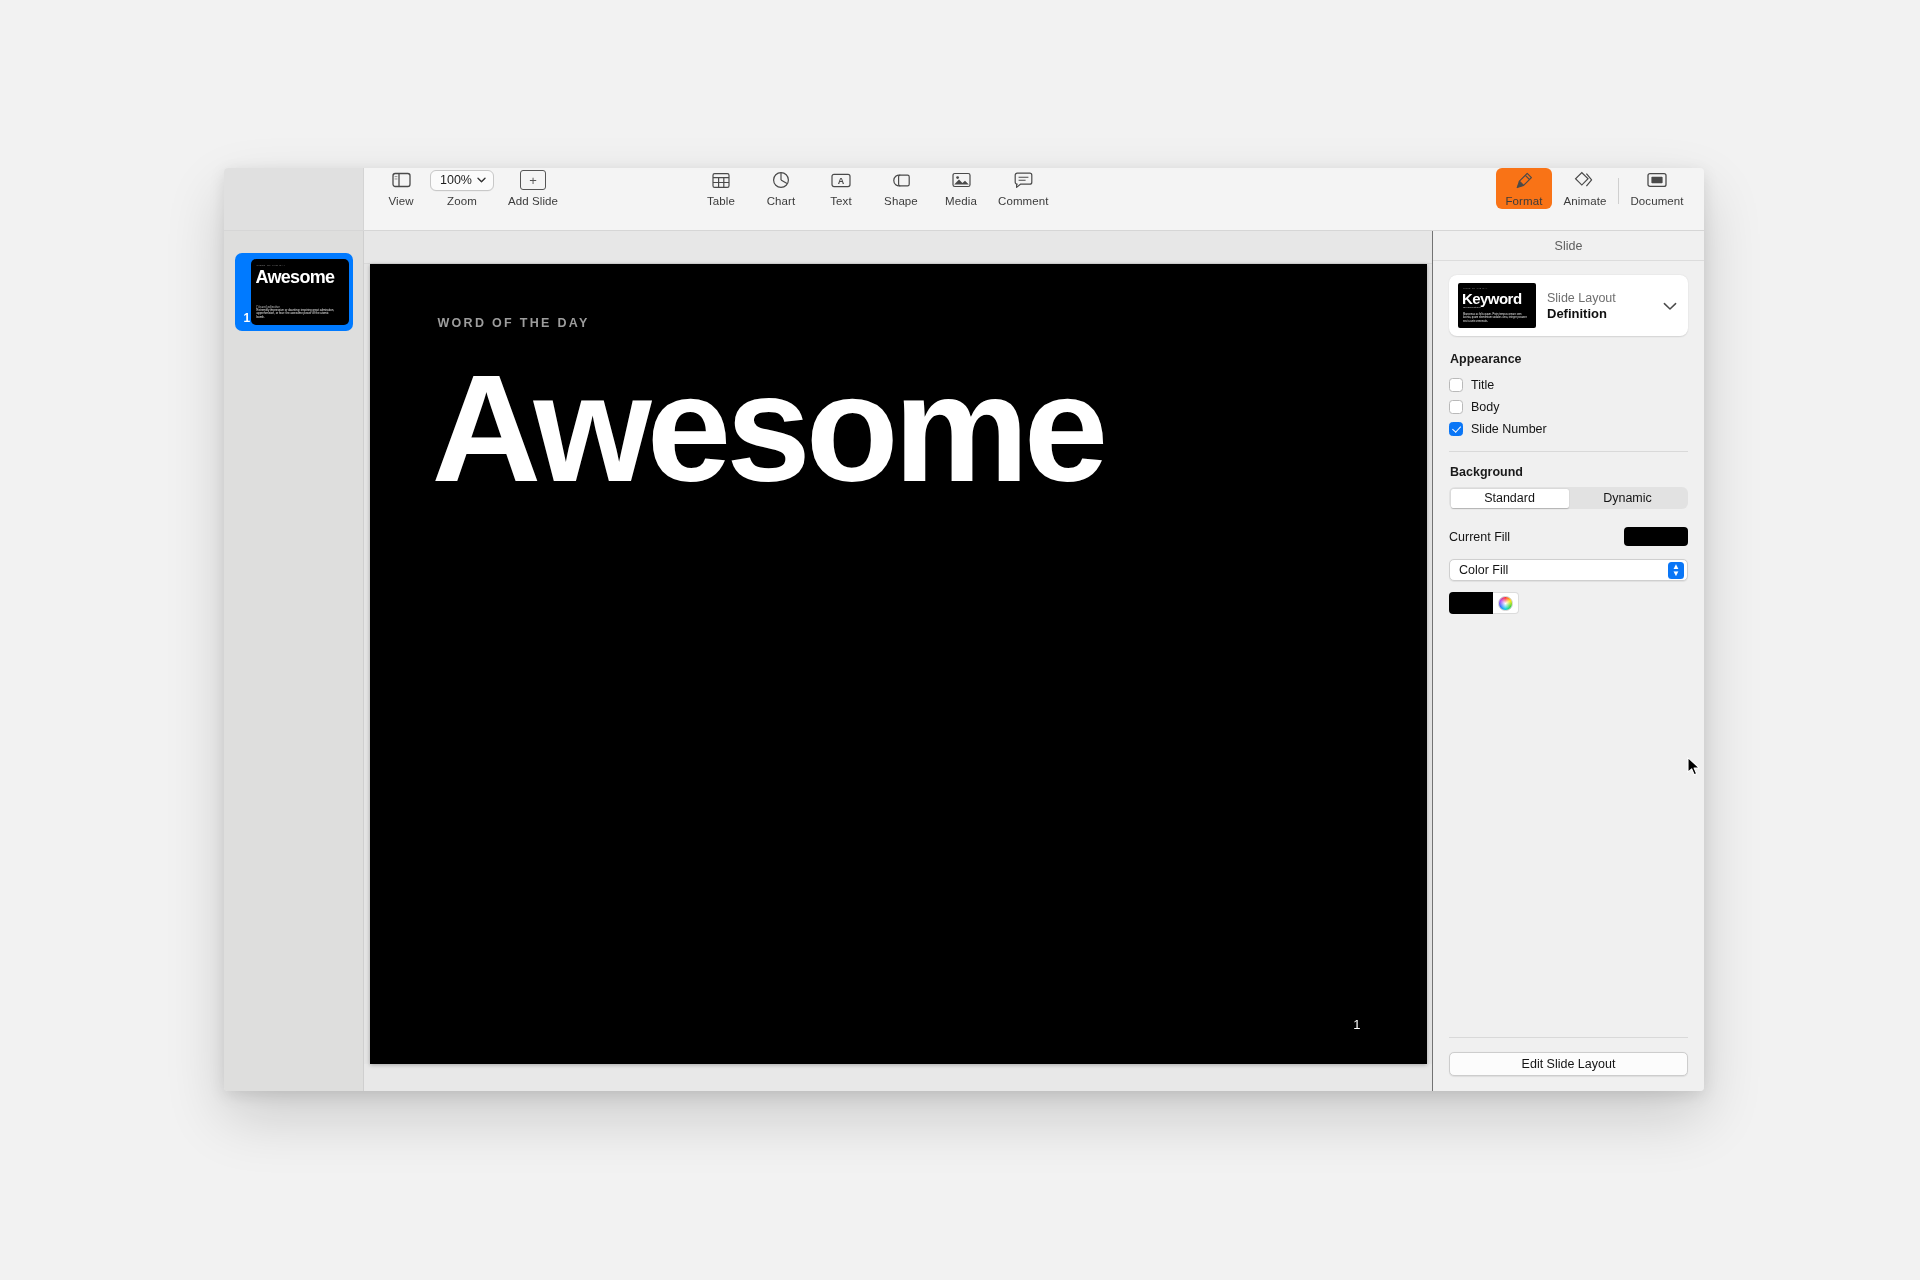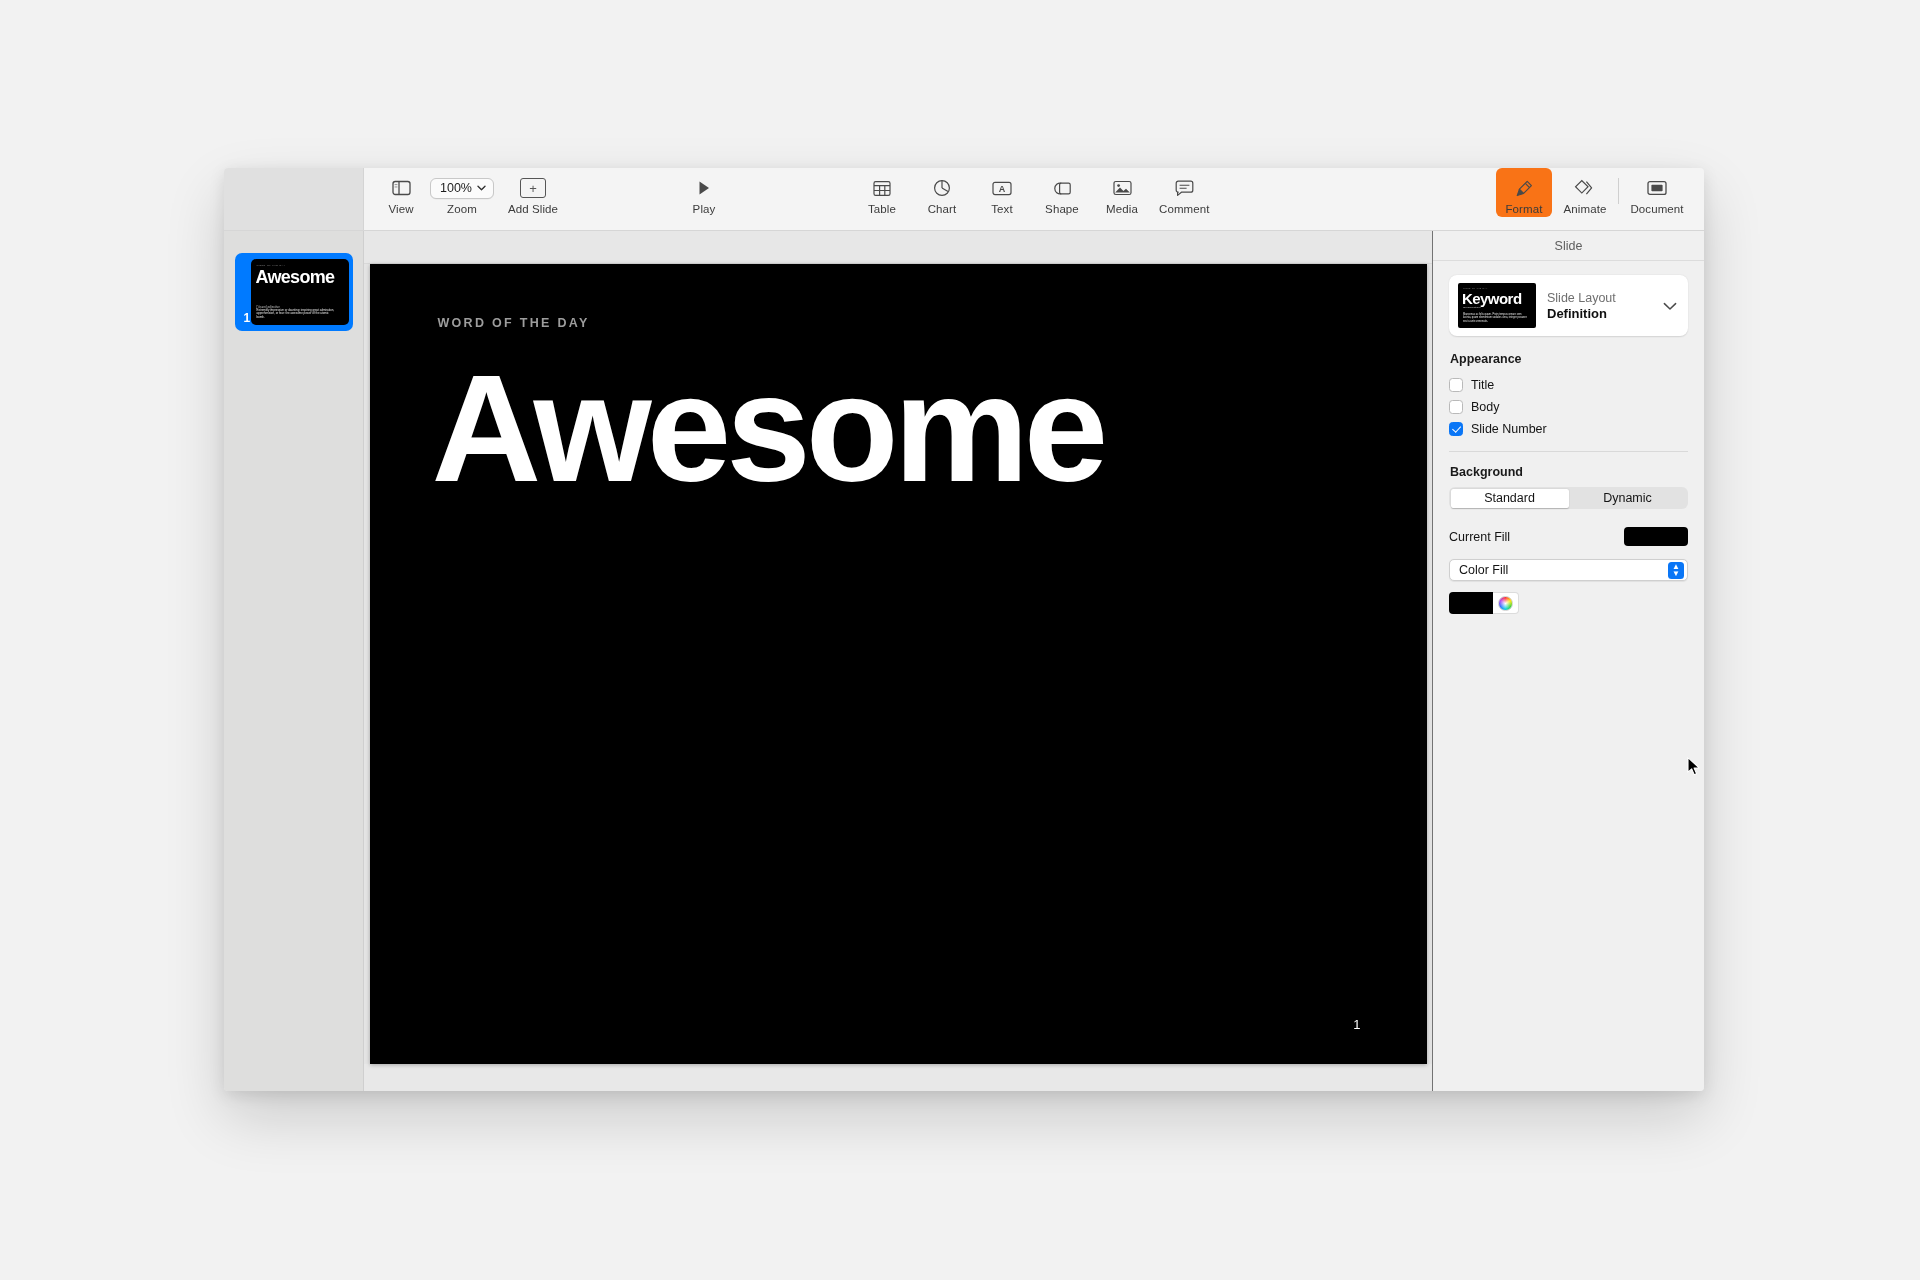--- a/index.html
+++ b/index.html
@@ -55,21 +55,21 @@
   .tb-group {
     display: flex;
     align-items: flex-start;
     height: 100%;
   }
   .tb-item {
     display: flex;
     flex-direction: column;
     align-items: center;
     justify-content: center;
-    padding-top: 8px;
+    padding-top: 0;
     min-width: 46px;
     cursor: default;
   }
   .tb-icon {
     height: 24px;
     display: flex;
     align-items: center;
     justify-content: center;
     color: #4a4a4a;
   }
@@ -548,30 +548,20 @@
         </div>
 
         <div class="tb-item" style="min-width:66px;">
           <div class="tb-icon">
             <div class="addslide-box">+</div>
           </div>
           <div class="tb-label">Add Slide</div>
         </div>
       </div>
 
-      <div class="tb-group" style="padding-left:115px;">
-        <div class="tb-item">
-          <div class="tb-icon">
-            <svg width="14" height="16" viewBox="0 0 14 16">
-              <path d="M2.5 1.6 L12 8 L2.5 14.4 Z" fill="#4a4a4a"></path>
-            </svg>
-          </div>
-          <div class="tb-label">Play</div>
-        </div>
-      </div>
 
       <div class="tb-group" style="padding-left:132px; gap:14px;">
         <div class="tb-item">
           <div class="tb-icon">
             <svg width="18" height="17" viewBox="0 0 18 17">
               <rect x="1" y="1.6" width="16" height="13.8" rx="1.6" fill="none" stroke="#4a4a4a" stroke-width="1.2"></rect>
               <line x1="1" y1="5.6" x2="17" y2="5.6" stroke="#4a4a4a" stroke-width="1.2"></line>
               <line x1="1" y1="10.5" x2="17" y2="10.5" stroke="#4a4a4a" stroke-width="1.2"></line>
               <line x1="6.6" y1="5.6" x2="6.6" y2="15.4" stroke="#4a4a4a" stroke-width="1.2"></line>
               <line x1="11.8" y1="5.6" x2="11.8" y2="15.4" stroke="#4a4a4a" stroke-width="1.2"></line>
@@ -759,20 +749,24 @@
           </div>
 
           <div class="color-row">
             <div class="color-chip"></div>
             <div class="color-wheel-btn">
               <div class="wheel"></div>
             </div>
           </div>
         </div>
 
+        <div class="insp-footer">
+          <div class="hr2"></div>
+          <div class="edit-layout-btn">Edit Slide Layout</div>
+        </div>
       </div>
     </div>
 
     <div class="cursor">
       <svg width="14" height="20" viewBox="0 0 14 20">
         <path d="M1 0.6 L1 15.2 L4.7 11.9 L7.2 17.8 L9.6 16.8 L7.1 11.1 L12.1 10.9 Z" fill="#000" stroke="#fff" stroke-width="1.1" stroke-linejoin="round"></path>
       </svg>
     </div>
 
   </div>

